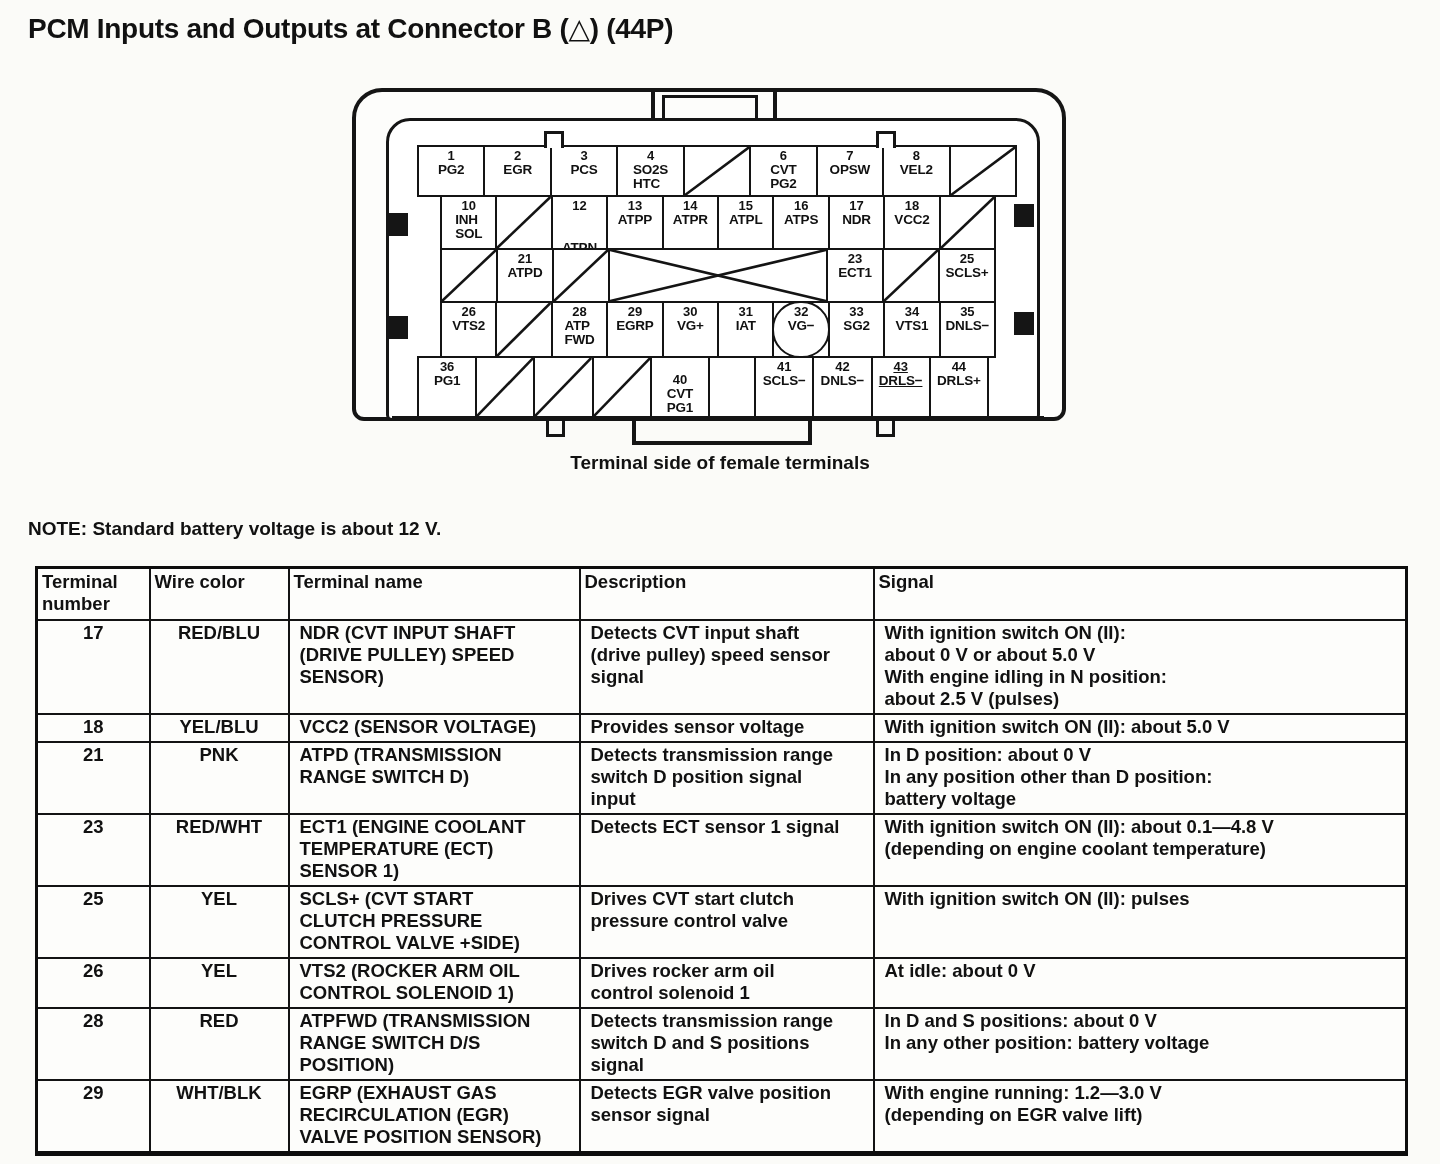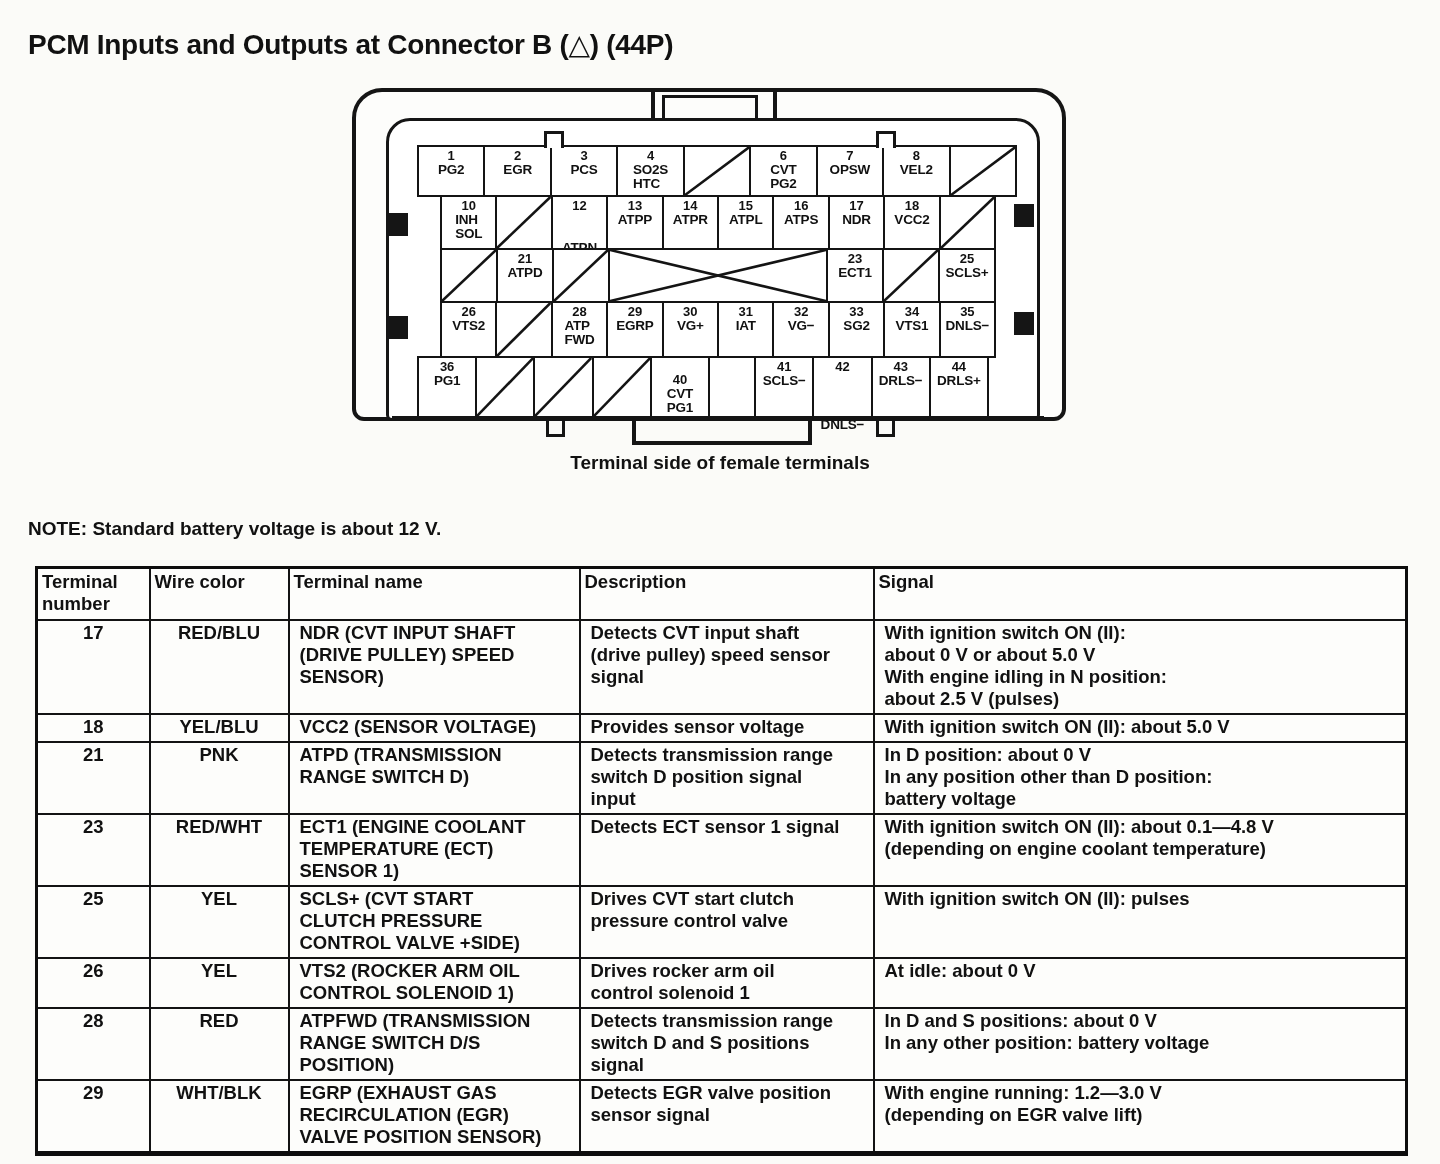--- a/index.html
+++ b/index.html
@@ -3,21 +3,21 @@
 <meta charset="utf-8">
 <style>
   html,body{margin:0;padding:0;}
   body{
     width:1440px;height:1164px;position:relative;overflow:hidden;
     background:#fbfbf8;color:#111;
     font-family:"Liberation Sans","DejaVu Sans",sans-serif;
     -webkit-font-smoothing:antialiased;
   }
   
-  .title{position:absolute;left:28px;top:12px;font-size:28px;font-weight:700;letter-spacing:-0.3px;margin-top:16px;}
+  .title{position:absolute;left:28px;top:12px;font-size:28px;font-weight:700;letter-spacing:-0.3px;}
   .note{position:absolute;left:28px;top:518px;font-size:19px;font-weight:600;}
   .caption{position:absolute;left:520px;top:452px;width:400px;text-align:center;font-size:19px;font-weight:600;}
 
   
   .connector{position:absolute;left:352px;top:85px;width:720px;height:405px;}
   .shell-outer{position:absolute;left:0;top:3px;width:706px;height:325px;
     border:4px solid #151515;border-radius:30px 30px 12px 12px;background:#fdfdfb;}
   .shell-inner{position:absolute;left:34px;top:33px;width:648px;height:297px;
     border:3px solid #151515;border-radius:24px 24px 6px 6px;background:#fff;}
   .locktab{position:absolute;left:299px;top:3px;width:118px;height:37px;
@@ -261,21 +261,21 @@
         <div class="tlab">
           <div>VG+</div>
         </div>
       </div>
       <div class="tc" style="flex-grow: 1;">
         <div class="tnum">31</div>
         <div class="tlab">
           <div>IAT</div>
         </div>
       </div>
-      <div class="tc" style="flex-grow: 1;">
+      <div class="tc" style="flex-grow: 1; border-radius: 28px;">
         <div class="tnum">32</div>
         <div class="tlab">
           <div>VG−</div>
         </div>
       </div>
       <div class="tc" style="flex-grow: 1;">
         <div class="tnum">33</div>
         <div class="tlab">
           <div>SG2</div>
         </div>
@@ -321,27 +321,27 @@
           <div>CVT</div>
           <div>PG1</div>
         </div>
       </div>
       <div class="tc" style="flex-grow: 1; margin-left: 44px;">
         <div class="tnum">41</div>
         <div class="tlab">
           <div>SCLS−</div>
         </div>
       </div>
-      <div class="tc" style="flex-grow: 1; gap: 44px;">
+      <div class="tc" style="flex-grow: 1;">
         <div class="tnum">42</div>
         <div class="tlab">
           <div>DNLS−</div>
         </div>
       </div>
-      <div class="tc" style="flex-grow: 1;">
+      <div class="tc" style="flex-grow: 1; text-decoration: underline;">
         <div class="tnum">43</div>
         <div class="tlab">
           <div>DRLS−</div>
         </div>
       </div>
       <div class="tc" style="flex-grow: 1;">
         <div class="tnum">44</div>
         <div class="tlab">
           <div>DRLS+</div>
         </div>

